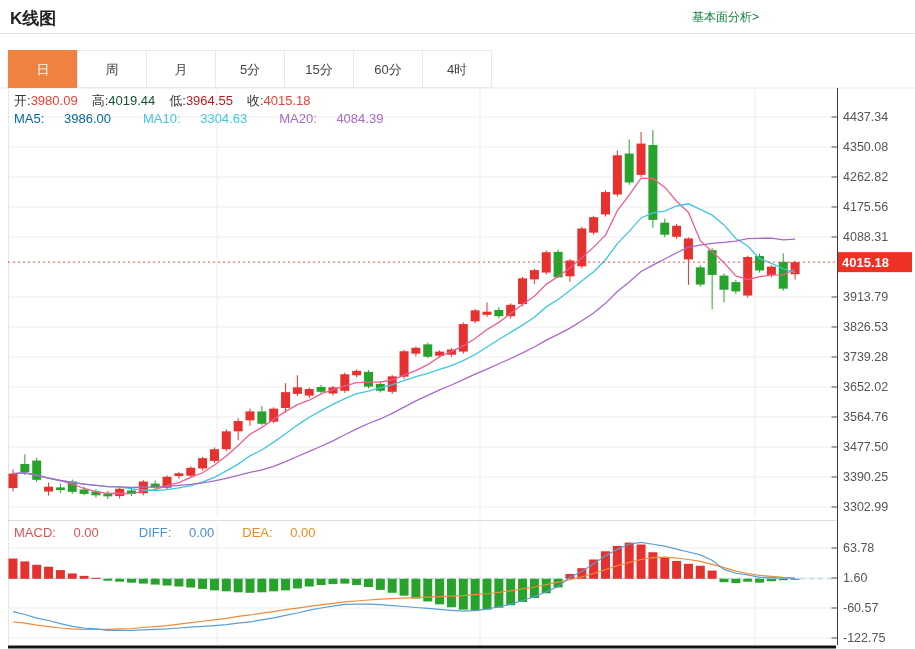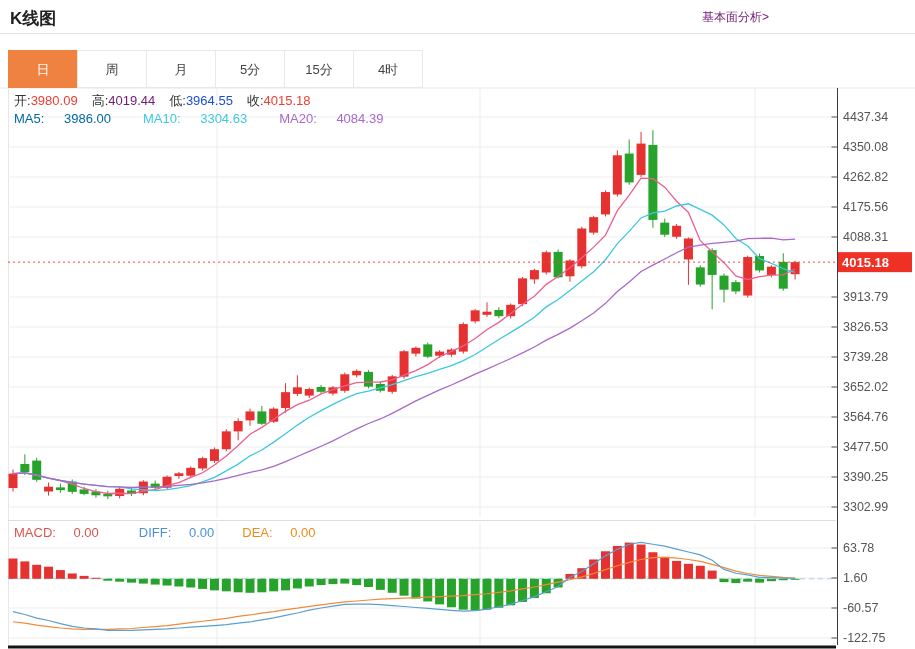--- a/index.html
+++ b/index.html
@@ -3,21 +3,21 @@
 <meta charset="utf-8">
 <style>
   html,body{margin:0;padding:0;}
   body{
     width:915px;height:649px;overflow:hidden;background:#fff;
     font-family:"Liberation Sans","DejaVu Sans",sans-serif;
     position:relative;
   }
   .page{position:relative;width:773px;height:649px;}
   .page-title{position:absolute;left:10px;top:7px;font-size:17px;font-weight:bold;color:#222;}
-  .fund-link{position:absolute;right:4px;top:9px;font-size:12px;color:#701a75;cursor:pointer;text-decoration:none;}
+  .fund-link{position:absolute;right:14px;top:9px;font-size:12px;color:#15803d;cursor:pointer;text-decoration:none;}
   .header-divider{position:absolute;left:0;top:33px;width:915px;height:1px;background:#e5e5e5;}
   .tabs{position:absolute;left:8px;top:50px;display:flex;z-index:3;}
   .tab{
     width:70px;height:38px;line-height:38px;text-align:center;
     font-size:13px;color:#444;background:#fff;border:1px solid #e8e8e8;
     margin-left:-1px;box-sizing:border-box;cursor:pointer;
   }
   .tab:first-child{margin-left:0;}
   .tab.active{border-color:transparent;}
   .chart-svg{position:absolute;left:0;top:0;z-index:1;}
@@ -38,20 +38,21 @@
   <div class="page-title">K线图</div>
   <a class="fund-link">基本面分析&gt;</a>
   <div class="header-divider"></div>
 
   <div class="tabs">
     <div class="tab active" style="background: rgb(239, 130, 64); color: rgb(255, 255, 255);">日</div>
     <div class="tab">周</div>
     <div class="tab">月</div>
     <div class="tab">5分</div>
     <div class="tab">15分</div>
+    <div class="tab">60分</div>
     <div class="tab">4时</div>
   </div>
 
   <svg id="chart-svg" class="chart-svg" width="915" height="649">
       <line x1="0" y1="88" x2="915" y2="88" stroke="#e7e7e7" stroke-width="1"></line>
       <line x1="8.5" y1="88" x2="8.5" y2="645" stroke="#e7e7e7" stroke-width="1"></line>
       <line x1="217" y1="88" x2="217" y2="517" stroke="#ededed" stroke-width="1"></line>
       <line x1="217" y1="523" x2="217" y2="645" stroke="#ededed" stroke-width="1"></line>
       <line x1="480" y1="88" x2="480" y2="517" stroke="#ededed" stroke-width="1"></line>
       <line x1="480" y1="523" x2="480" y2="645" stroke="#ededed" stroke-width="1"></line>
@@ -317,21 +318,21 @@
       <text x="843" y="582.0053081117599" fill="#555555" font-size="12.5" font-family="&quot;Liberation Sans&quot;,&quot;DejaVu Sans&quot;,sans-serif">1.60</text>
       <line x1="831.5" y1="608.0057906673744" x2="837.5" y2="608.0057906673744" stroke="#555555" stroke-width="1"></line>
       <text x="843" y="612.0057906673744" fill="#555555" font-size="12.5" font-family="&quot;Liberation Sans&quot;,&quot;DejaVu Sans&quot;,sans-serif">-60.57</text>
       <line x1="831.5" y1="638.0110987791343" x2="837.5" y2="638.0110987791343" stroke="#555555" stroke-width="1"></line>
       <text x="843" y="642.0110987791343" fill="#555555" font-size="12.5" font-family="&quot;Liberation Sans&quot;,&quot;DejaVu Sans&quot;,sans-serif">-122.75</text>
       <rect x="838" y="252.1370027847493" width="74" height="20" fill="#ee3124"></rect>
       <text x="842" y="266.6370027847493" fill="#fff" font-size="13" font-weight="bold" font-family="&quot;Liberation Sans&quot;,&quot;DejaVu Sans&quot;,sans-serif">4015.18</text>
     </svg>
 
   <div class="overlay info-row1">
-    <span class="lbl">开:</span><span class="val" style="color: rgb(239, 61, 50);">3980.09</span><span class="lbl">高:</span><span class="val" style="color: #701a75;">4019.44</span><span class="lbl">低:</span><span class="val" style="color: #1d4ed8;">3964.55</span><span class="lbl">收:</span><span class="val" style="color: rgb(239, 61, 50);">4015.18</span>
+    <span class="lbl">开:</span><span class="val" style="color: rgb(239, 61, 50);">3980.09</span><span class="lbl">高:</span><span class="val" style="color: #14532d;">4019.44</span><span class="lbl">低:</span><span class="val" style="color: #b91c1c;">3964.55</span><span class="lbl">收:</span><span class="val" style="color: rgb(239, 61, 50);">4015.18</span>
   </div>
 
   <div class="overlay info-row2">
     <span style="color: #0369a1;"><span>MA5:</span> <span>3986.00</span></span><span style="color: rgb(62, 200, 224);"><span>MA10:</span> <span>3304.63</span></span><span style="color: rgb(168, 105, 201);"><span>MA20:</span> <span>4084.39</span></span>
   </div>
 
   <div class="overlay macd-row">
     <span style="color: rgb(217, 84, 79);"><span>MACD:</span> <span>0.00</span></span><span style="color: rgb(74, 144, 217); padding-left: 12px;"><span>DIFF:</span> <span>0.00</span></span><span style="color: rgb(239, 139, 29);"><span>DEA:</span> <span>0.00</span></span>
   </div>
 

